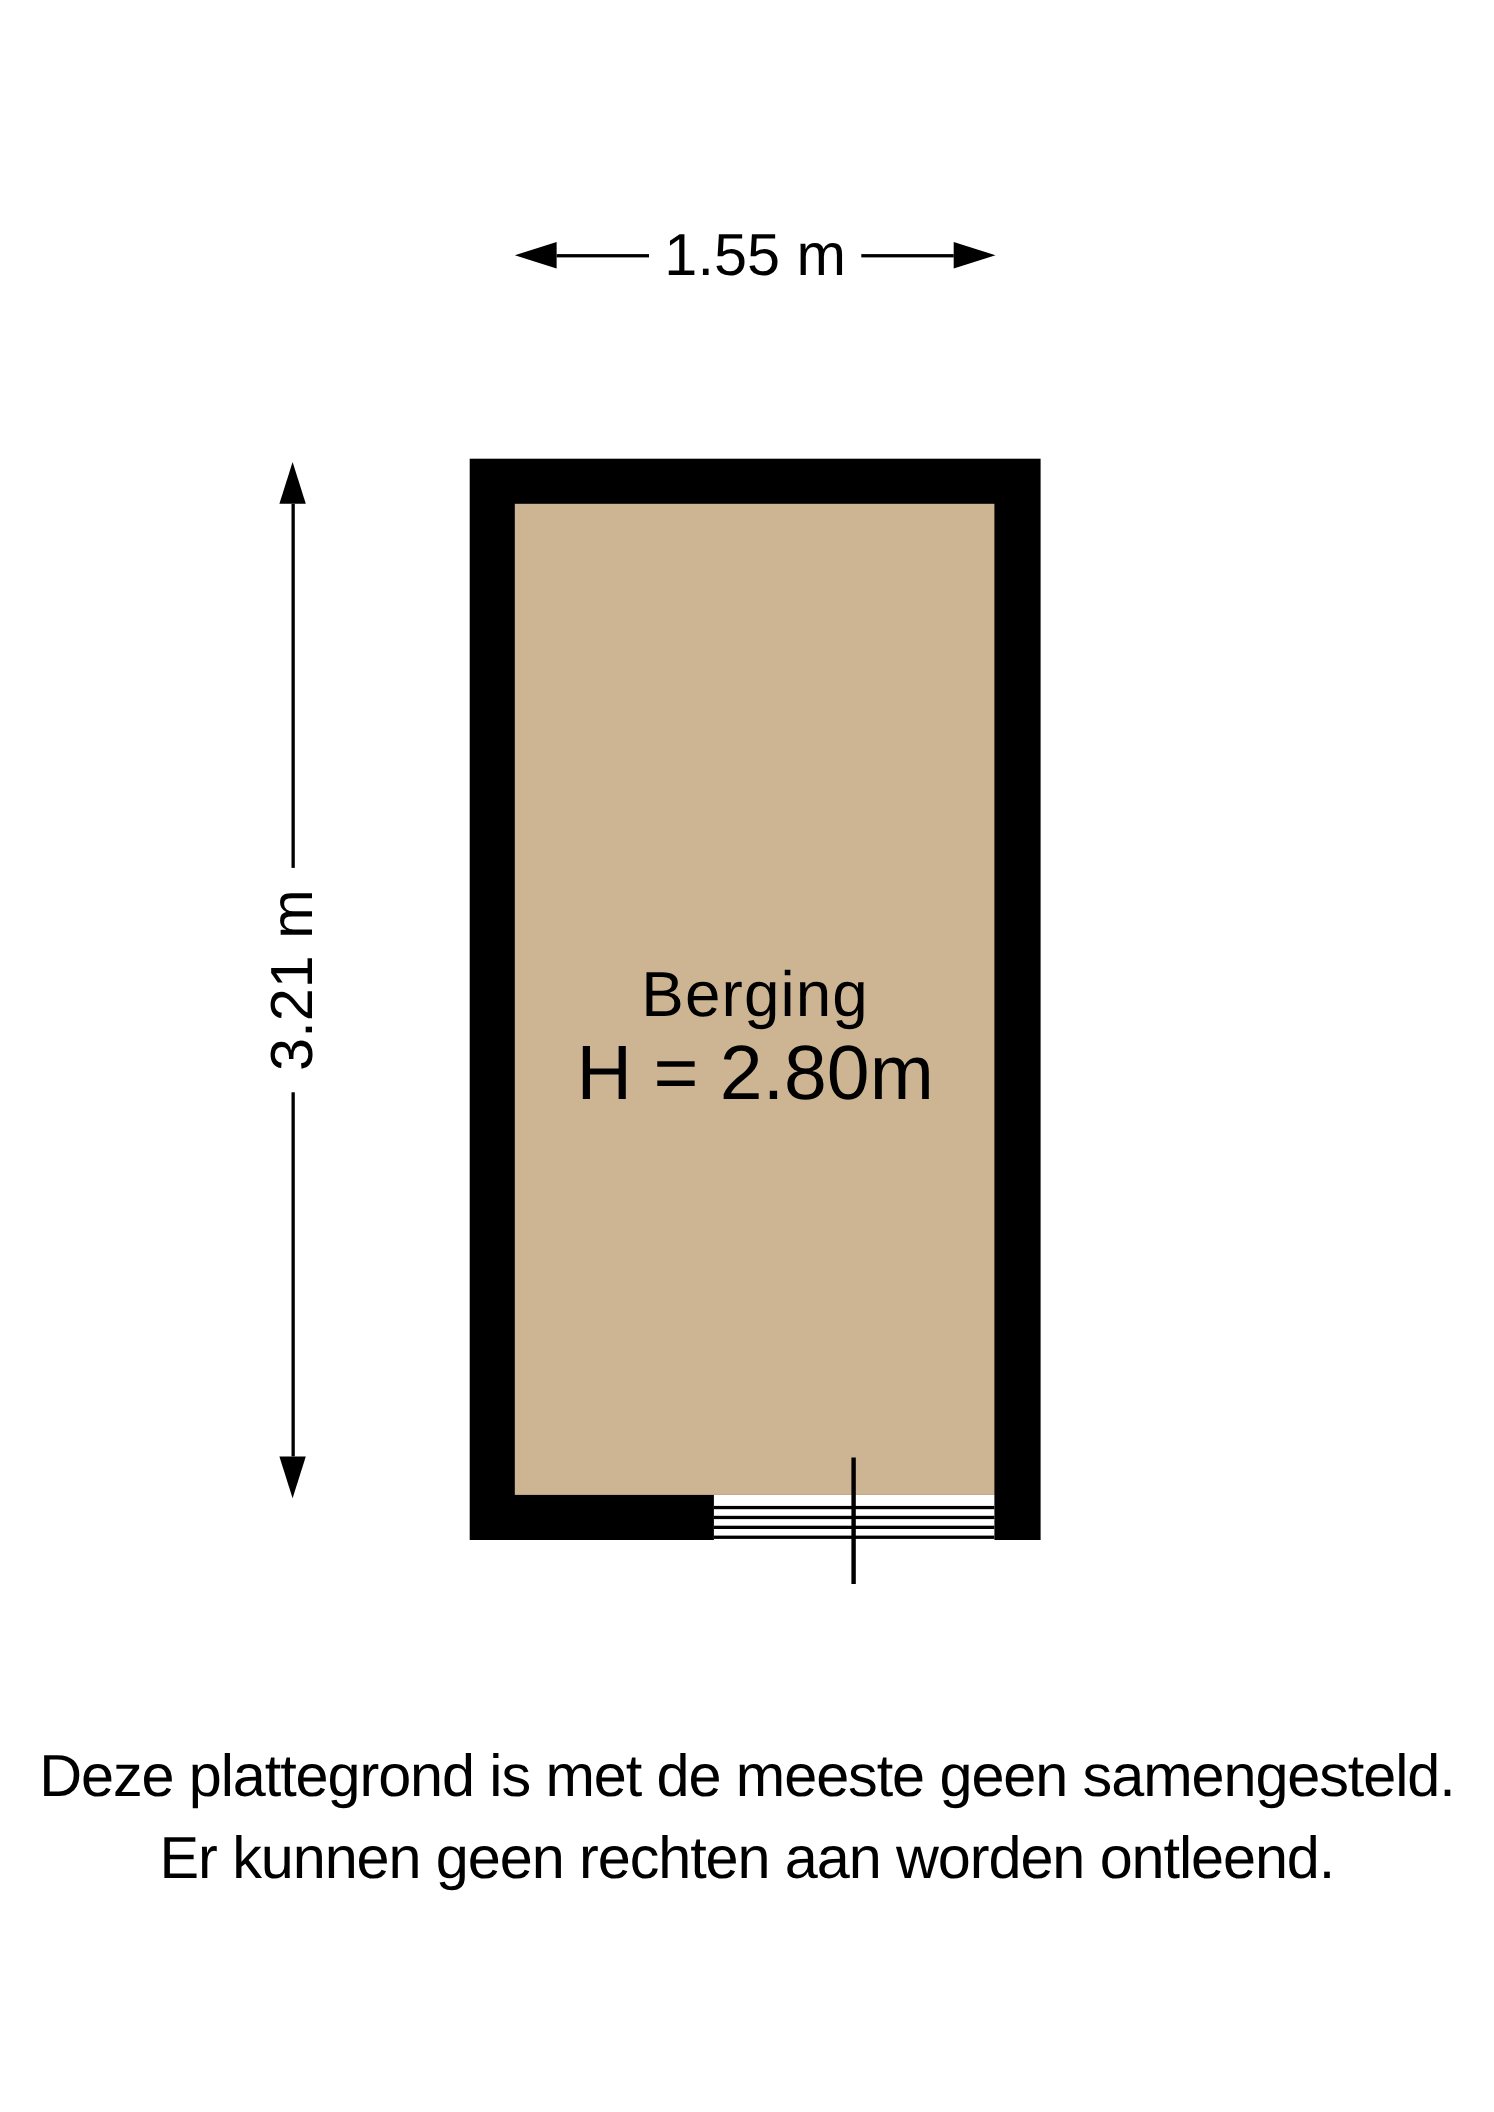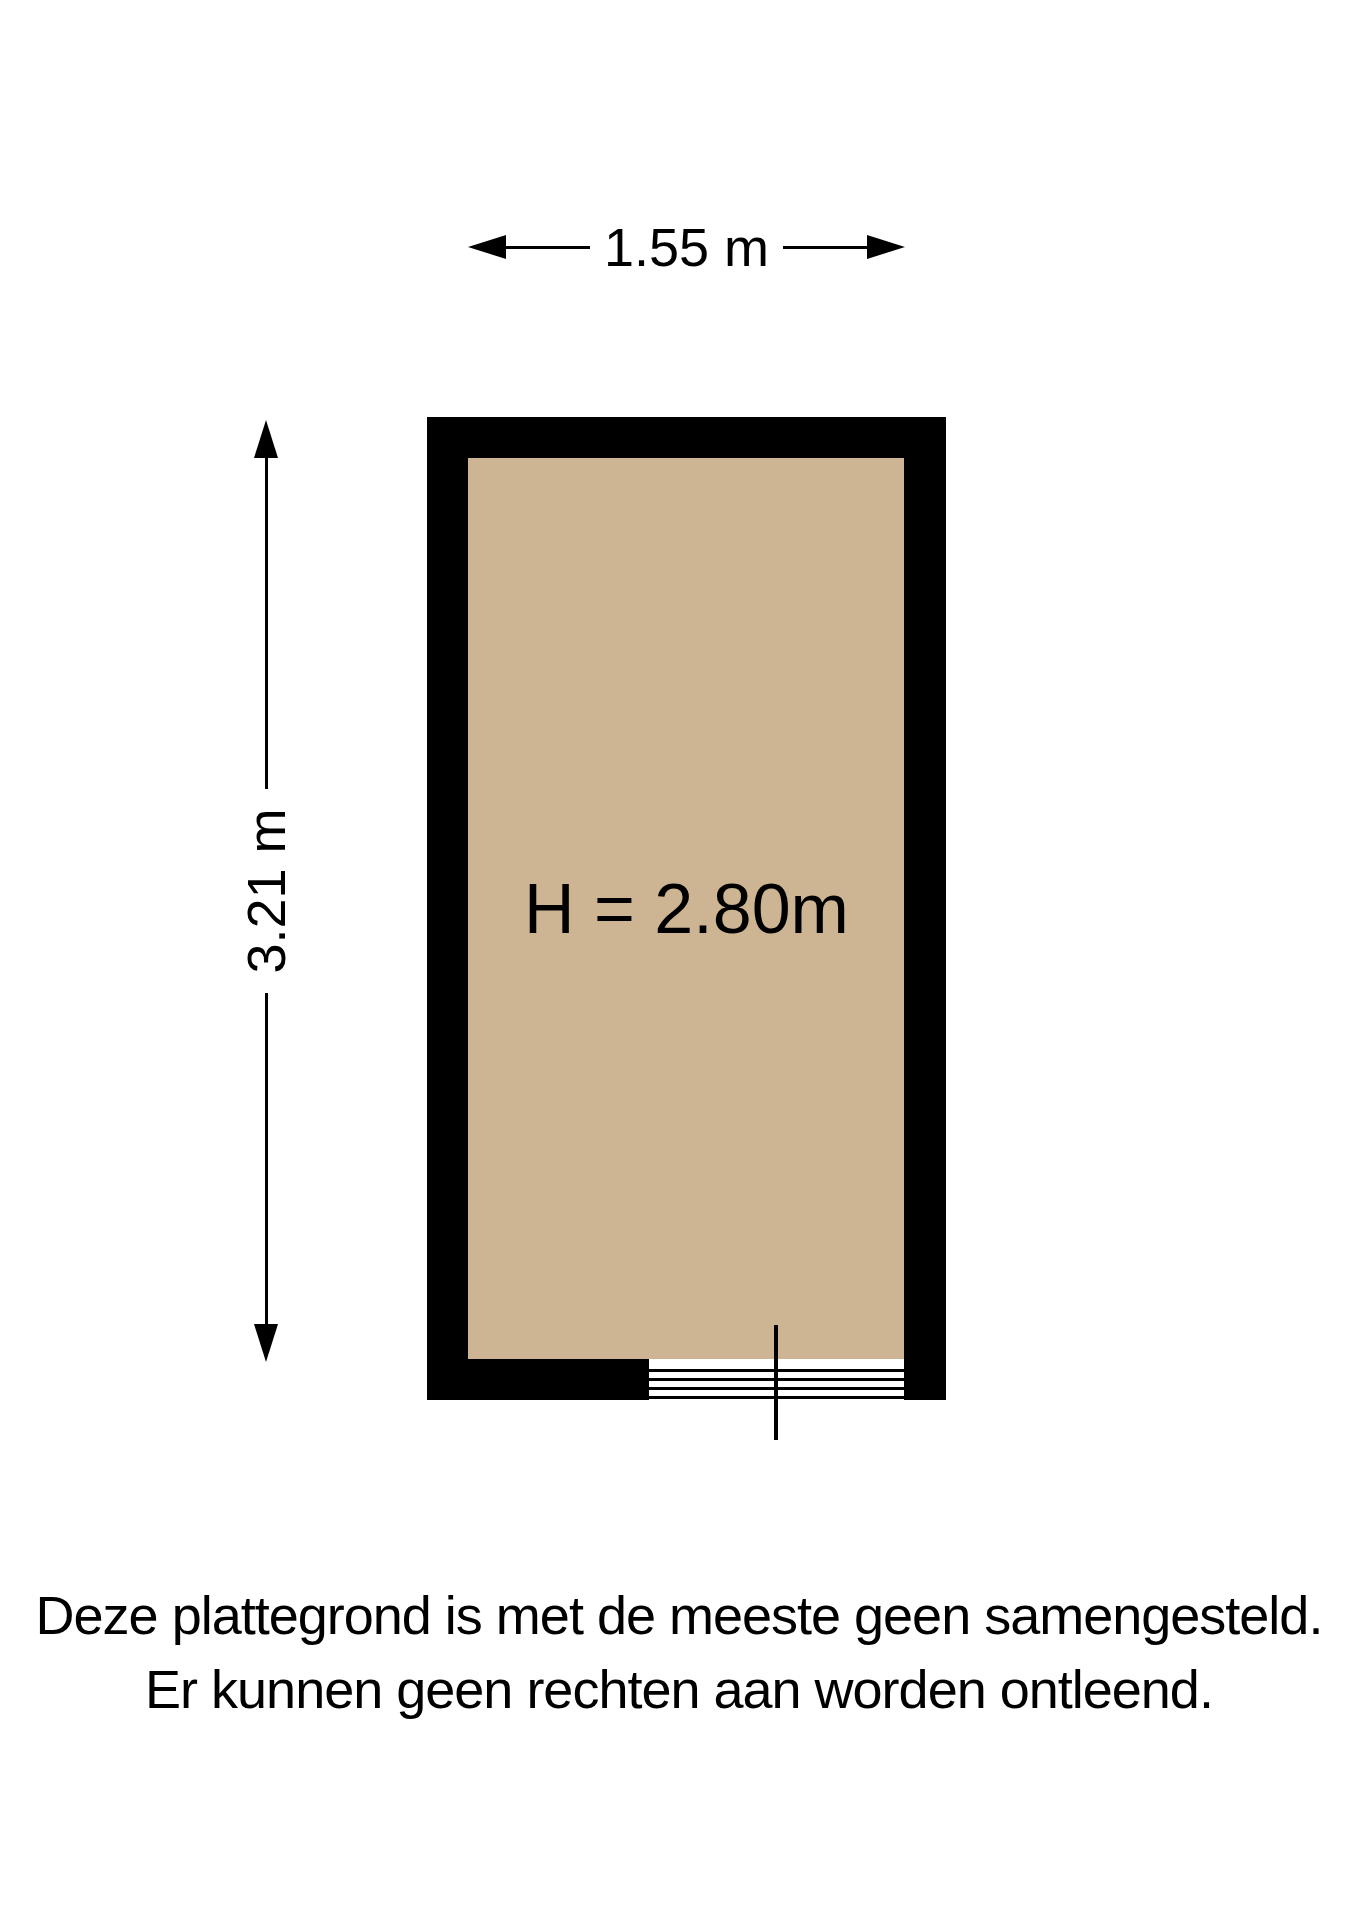--- a/index.html
+++ b/index.html
@@ -14,21 +14,21 @@
     width: 1358px;
     height: 1920px;
     background: #ffffff;
     overflow: hidden;
   }
 
   
   .dim-h {
     position: absolute;
     left: 468px;
-    top: 215px;
+    top: 200px;
     width: 437px;
     height: 64px;
     display: flex;
     align-items: center;
     text-align: center;
   }
   .dim-h .hline { flex: 1; height: 3px; background: #000; }
   .dim-h .label {
     padding: 0 14px;
     font-size: 54px;
@@ -171,20 +171,21 @@
       <div class="sill-line l1"></div>
       <div class="sill-line l2"></div>
       <div class="sill-line l3"></div>
       <div class="sill-line l4"></div>
     </div>
   </div>
 
   <div class="door-marker"></div>
 
   <div class="room-label">
+    <div class="room-name">Berging</div>
     <div class="room-height">H = 2.80m</div>
   </div>
 
   <div class="disclaimer">
     <div>Deze plattegrond is met de meeste geen samengesteld.</div>
     <div>Er kunnen geen rechten aan worden ontleend.</div>
   </div>
 
 </div>
 

